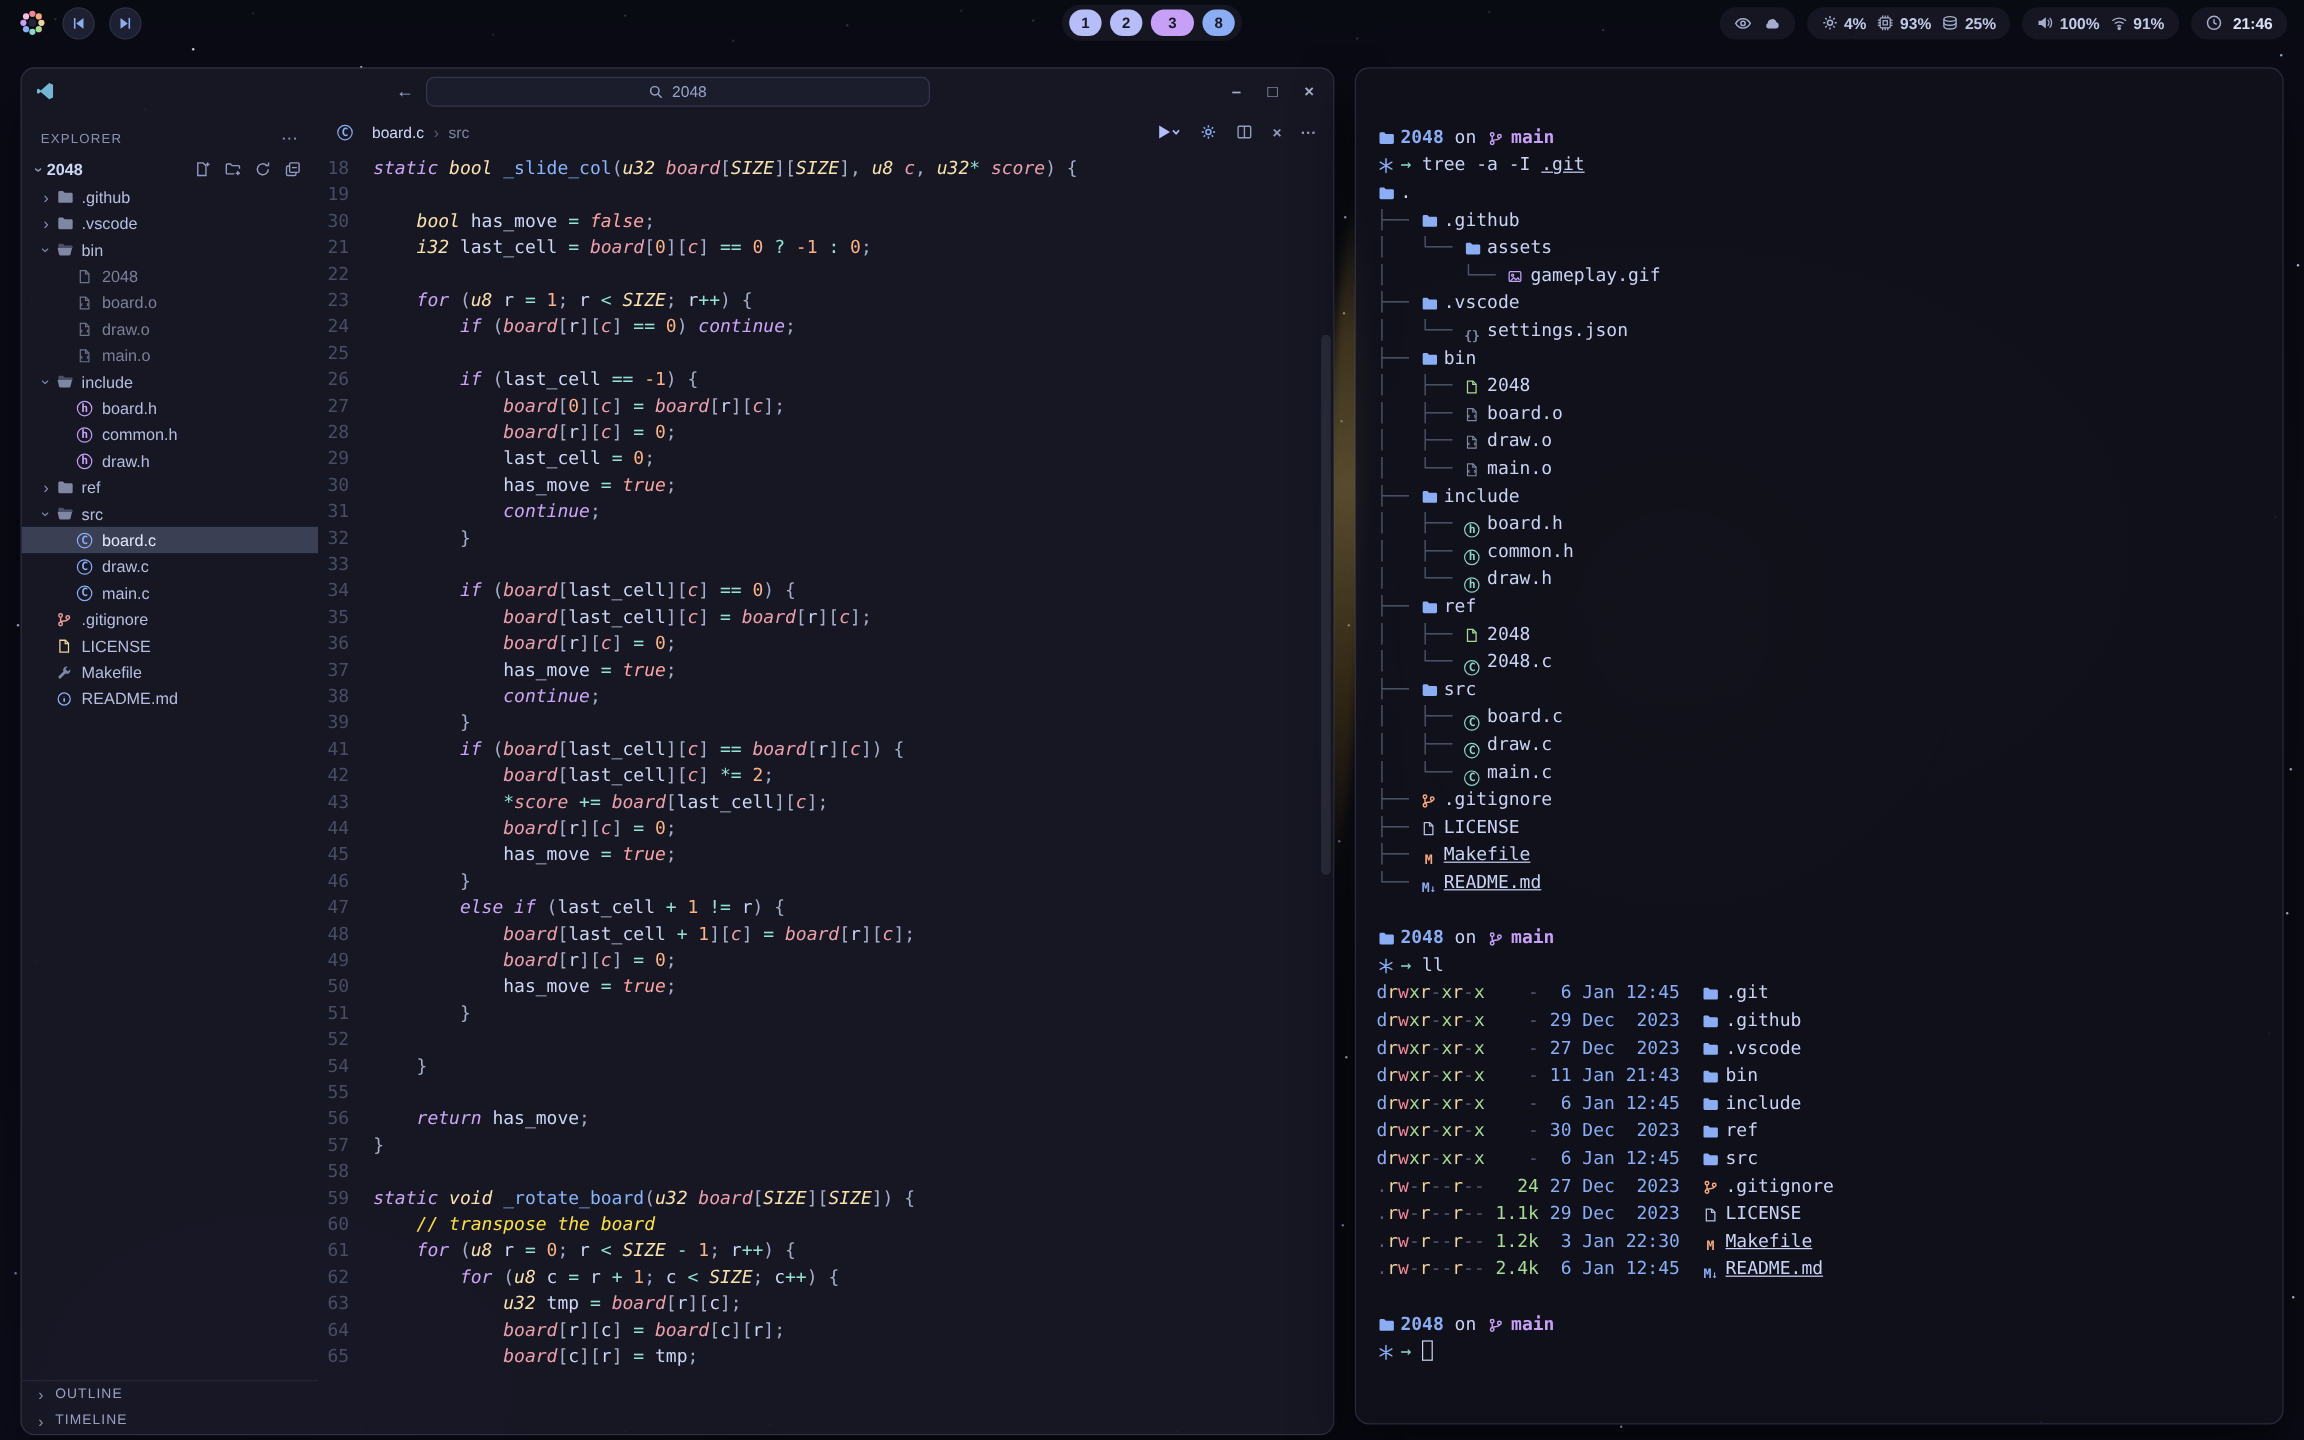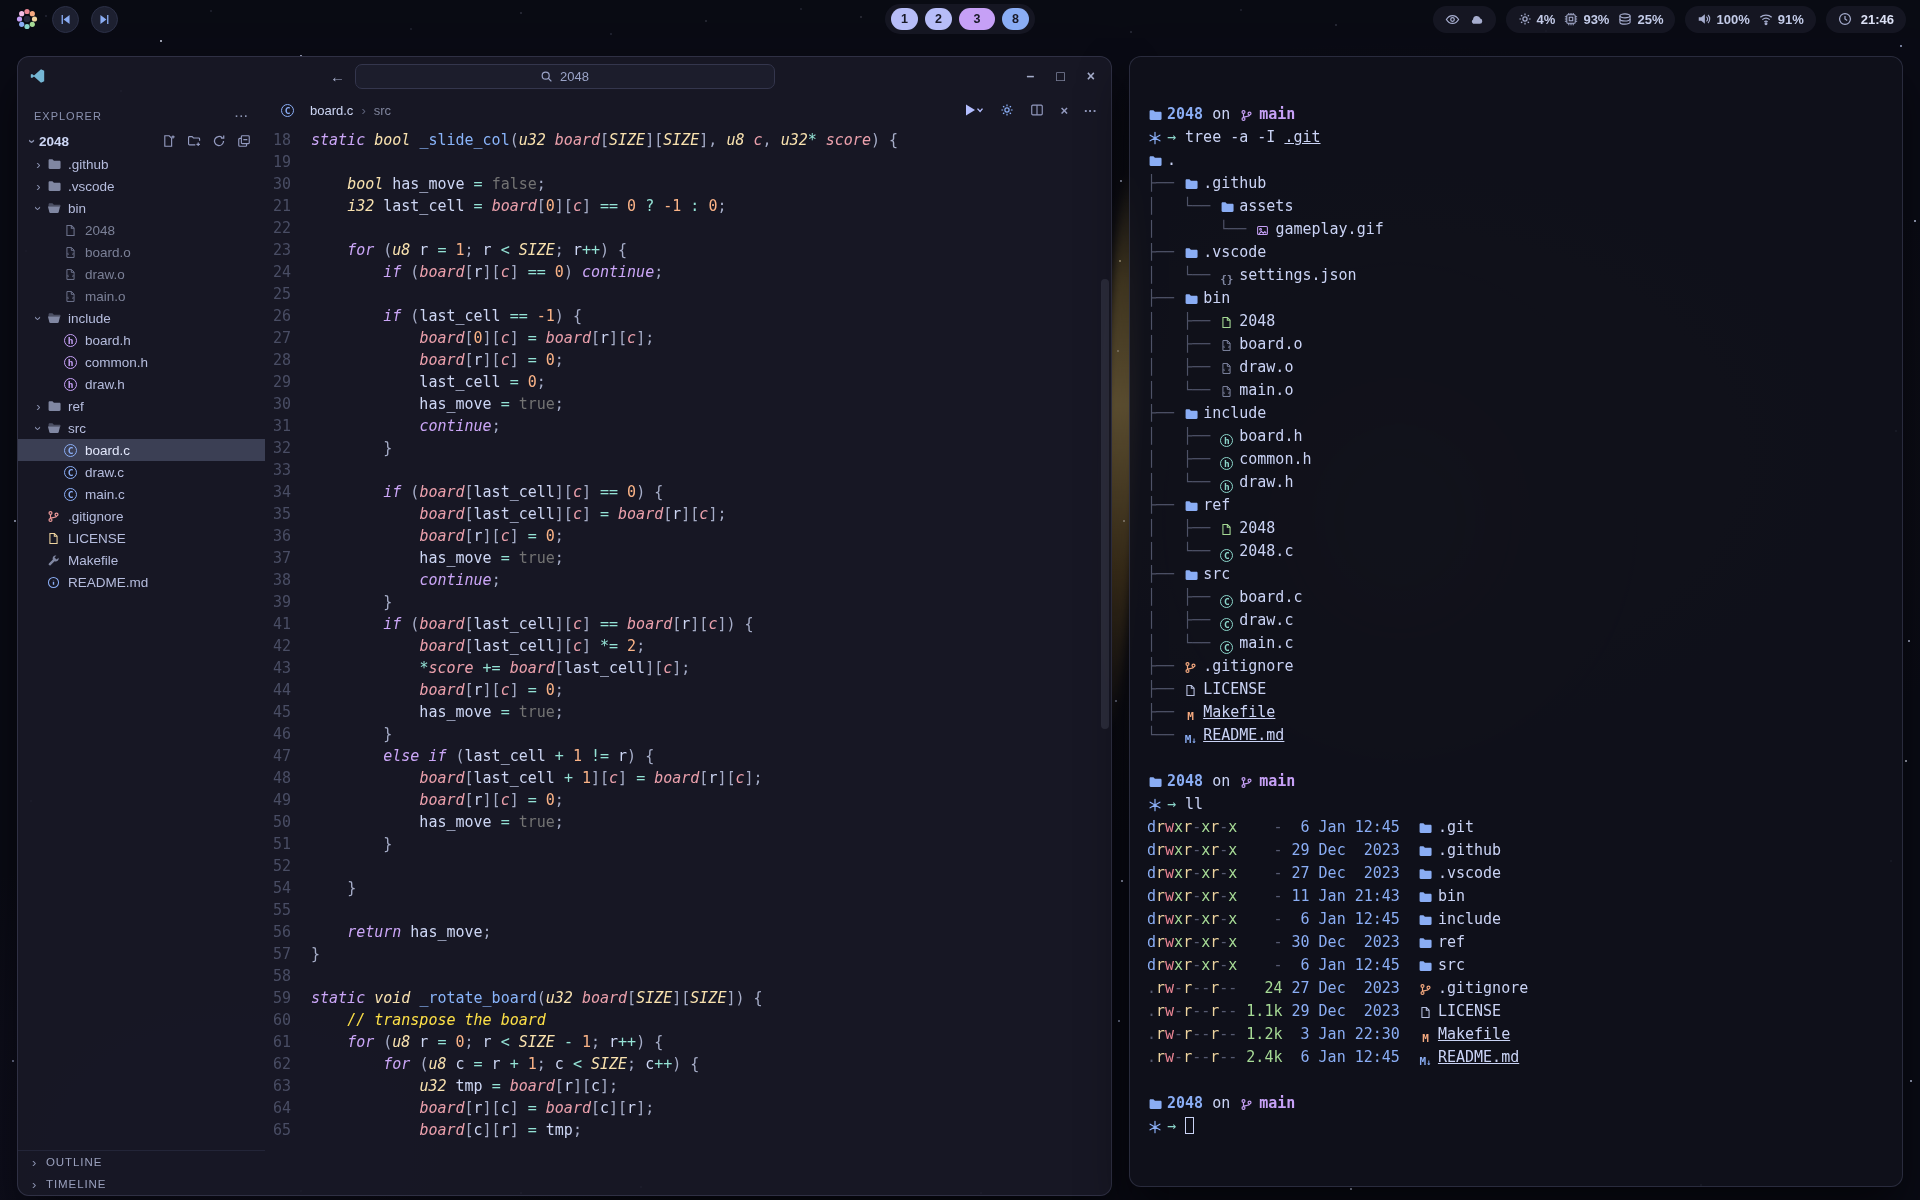--- a/index.html
+++ b/index.html
@@ -111,21 +111,21 @@
   .ln{width:46px;flex:0 0 auto;text-align:right;padding-right:20px;color:#494d64;user-select:none}
   .lt{white-space:pre}
   .tk-kw{color:#cba6f7;font-style:italic}
   .tk-ty{color:#f9e2af;font-style:italic}
   .tk-fn{color:#89b4fa}
   .tk-pa{color:#eba0ac;font-style:italic}
   .tk-nu{color:#fab387}
   .tk-op{color:#94e2d5}
   .tk-pu{color:#a6adc8}
   .tk-tx{color:#cdd6f4}
-  .tk-bo{color:#737373;}
+  .tk-bo{color:#fca5a5;font-style:italic}
   .tk-cm{color:#fde047;font-style:italic}
   .ed-scrollbar{position:absolute;right:2px;top:72px;bottom:6px;width:8px}
   .ed-scrollbar .thumb{position:absolute;top:11%;height:44%;width:100%;background:rgba(147,153,178,.16);border-radius:4px}
 
   
   .trow{white-space:pre;height:23px}
   .ticon{display:inline-flex;width:15px;height:16px;align-items:center;justify-content:center;
     margin-right:5px;vertical-align:-2.5px}
   .tm-tn{color:#cad3f5}
   .tm-tun{color:#cad3f5;text-decoration:underline}

